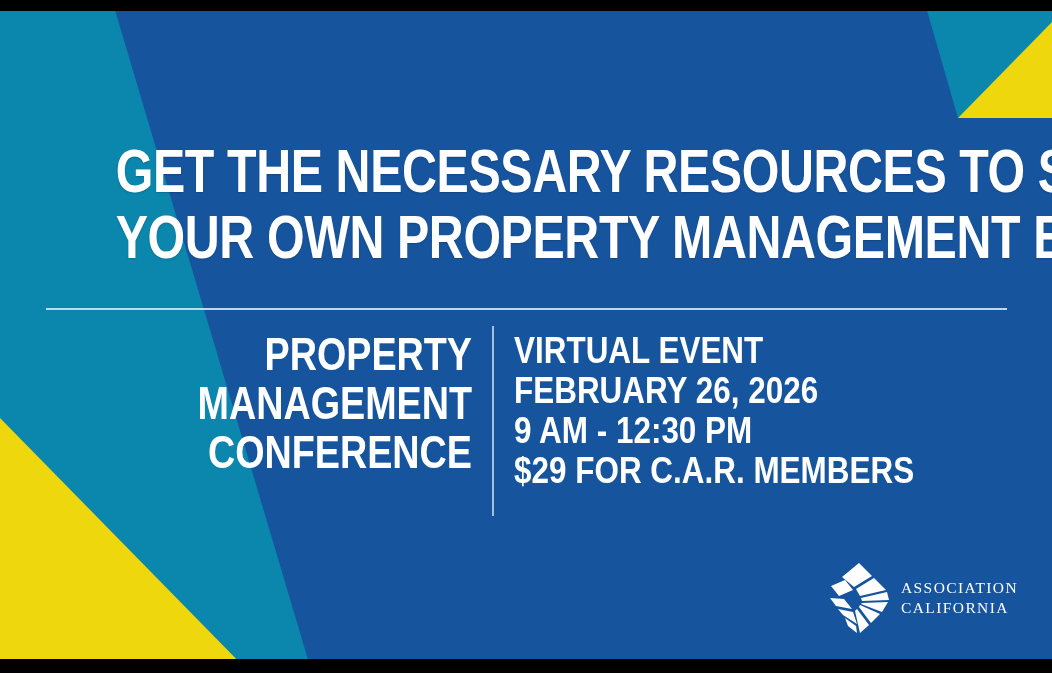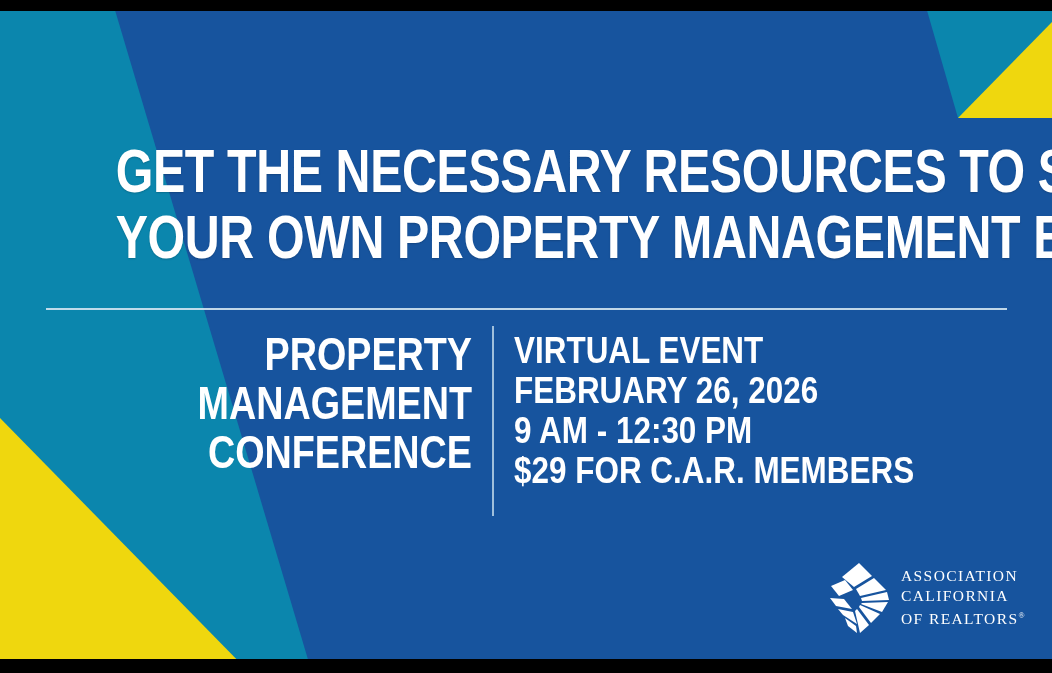--- a/index.html
+++ b/index.html
@@ -206,17 +206,16 @@
         <polygon points="43,65 34,73 29,51 31,49"></polygon>
         <polygon points="5,26 19,20 27,30 13,36"></polygon>
         <polygon points="4,38 18,39 26,49 10,46"></polygon>
         <polygon points="12,49 27,52 31,64 17,55"></polygon>
         <polygon points="19,58 30,66 31,73 22,66"></polygon>
       </g>
     </svg>
     <div class="logo-text">
       <span class="lt-line">ASSOCIATION</span>
       <span class="lt-line">CALIFORNIA</span>
-      <span class="lt-line"><span>OF REALTORS</span><span class="reg">®</span></span>
     </div>
   </div>
 
 </div>
 
 </body></html>

